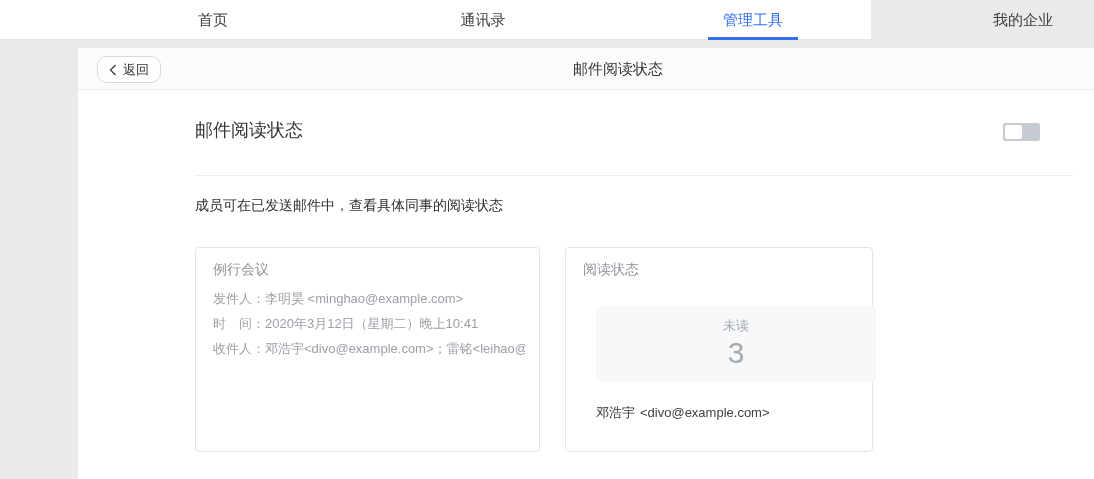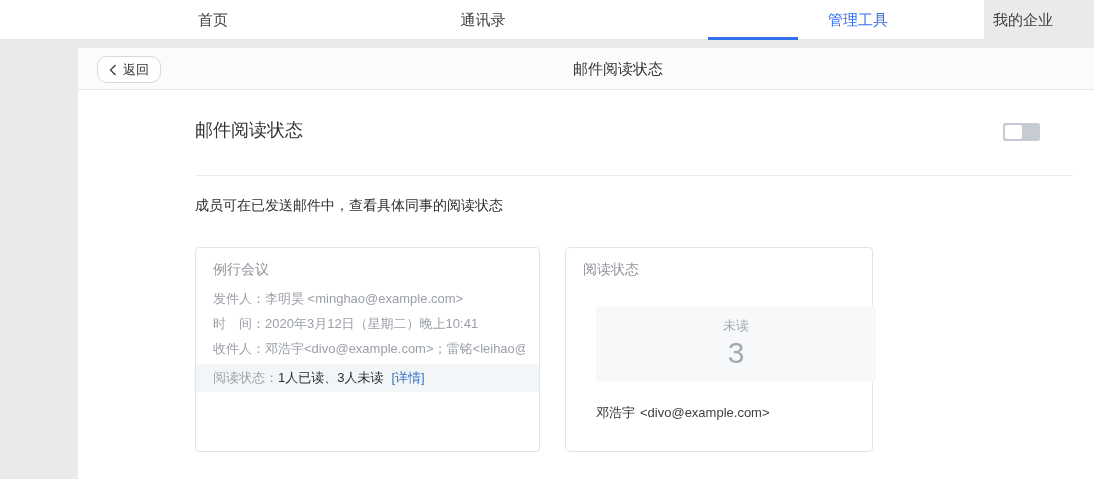--- a/index.html
+++ b/index.html
@@ -6,32 +6,32 @@
   html,body { width:1094px; height:479px; overflow:hidden; }
   body {
     font-family:"Liberation Sans","DejaVu Sans",sans-serif;
     background:#e9eaec;
     color:#333;
     position:relative;
   }
 
   
   .top-nav {
-    position:absolute; left:0; top:0; width:984px; height:40px;
+    position:absolute; left:0; top:0; width:871px; height:40px;
     background:#ffffff; border-bottom:1px solid #e7e7e7; z-index:5;
   }
   .nav-inner {
     position:absolute; left:78px; top:0; width:1080px; height:40px;
     display:flex;
   }
   .nav-tab {
     flex:1; display:flex; align-items:center; justify-content:center;
     font-size:15px; color:#3f3f3f; cursor:pointer; position:relative;
   }
-  .nav-tab.active { color:#3370f0;justify-content:flex-end; }
+  .nav-tab.active { color:#3370f0; }
   .tab-underline {
     position:absolute; bottom:0; left:50%; margin-left:-45px;
     width:90px; height:3px; background:#3370f0;
   }
 
   
   .panel {
     position:absolute; left:78px; top:48px; width:1080px; height:431px;
     background:#ffffff;
   }
@@ -156,23 +156,20 @@
 
   <div class="section-desc">成员可在已发送邮件中，查看具体同事的阅读状态</div>
 
   <div class="card card-mail">
     <div class="card-title">例行会议</div>
     <div class="mail-fields">
       <div class="mail-field"><span>发件人：</span><span>李明昊 &lt;minghao@example.com&gt;</span></div>
       <div class="mail-field"><span>时　间：</span><span>2020年3月12日（星期二）晚上10:41</span></div>
       <div class="mail-field"><span>收件人：</span><span>邓浩宇&lt;divo@example.com&gt;；雷铭&lt;leihao@e...</span></div>
     </div>
-    <div class="status-row">
-      <span class="lbl">阅读状态：</span><span class="val">1人已读、3人未读</span><span class="lnk">[详情]</span>
-    </div>
   </div>
 
   <div class="card card-reads">
     <div class="card-title">阅读状态</div>
     <div class="reads-panel">
       <div class="reads-col unread">
         <div class="reads-label">未读</div>
         <div class="reads-count">3</div>
       </div>
     </div>

